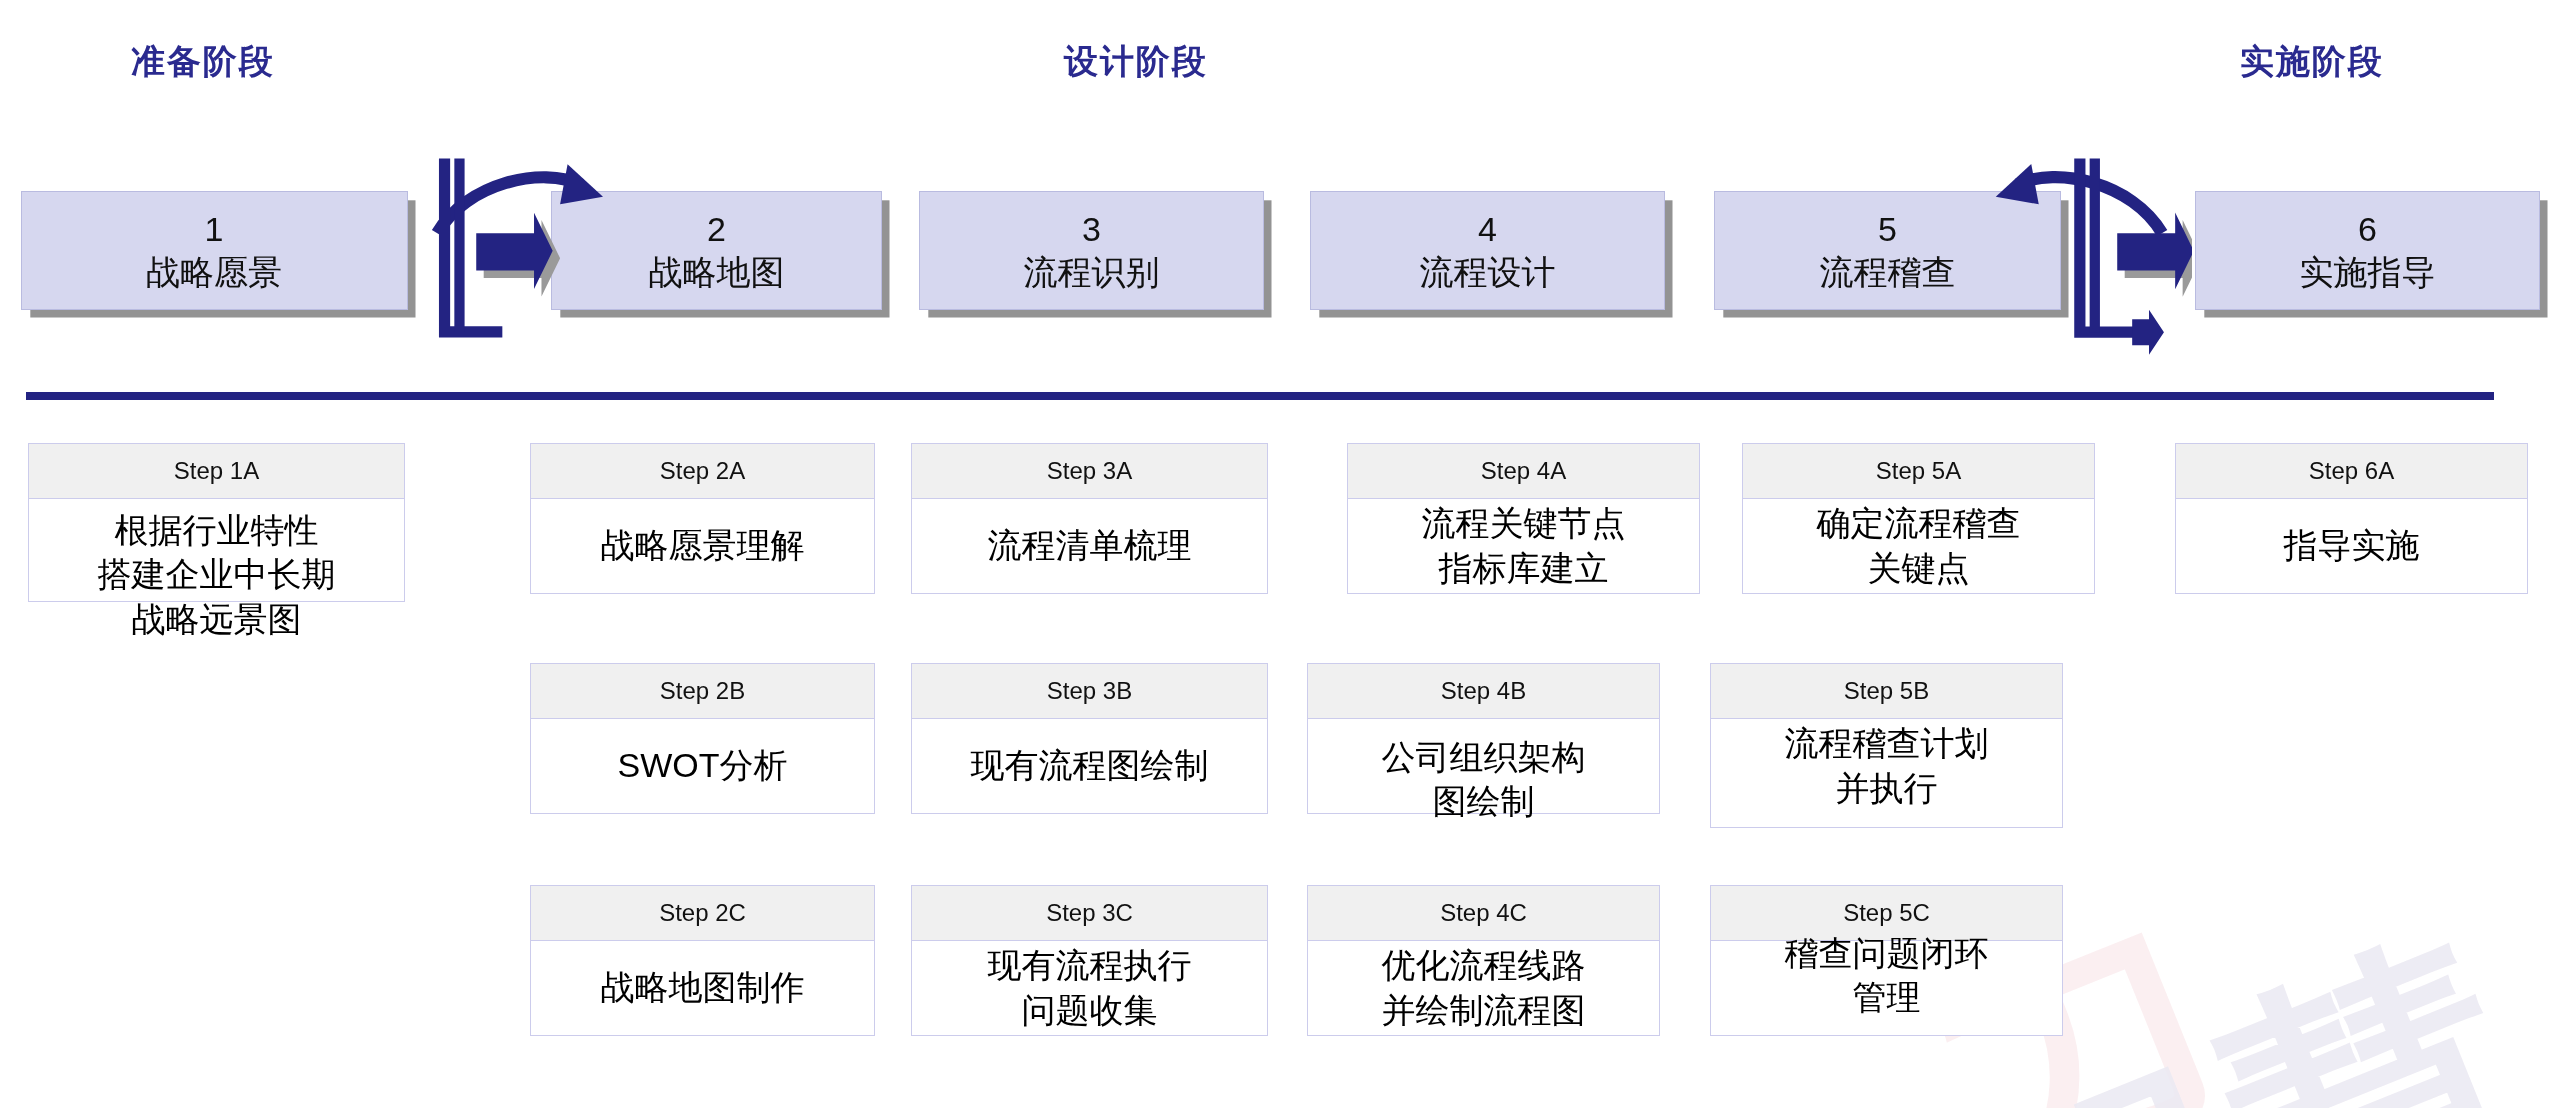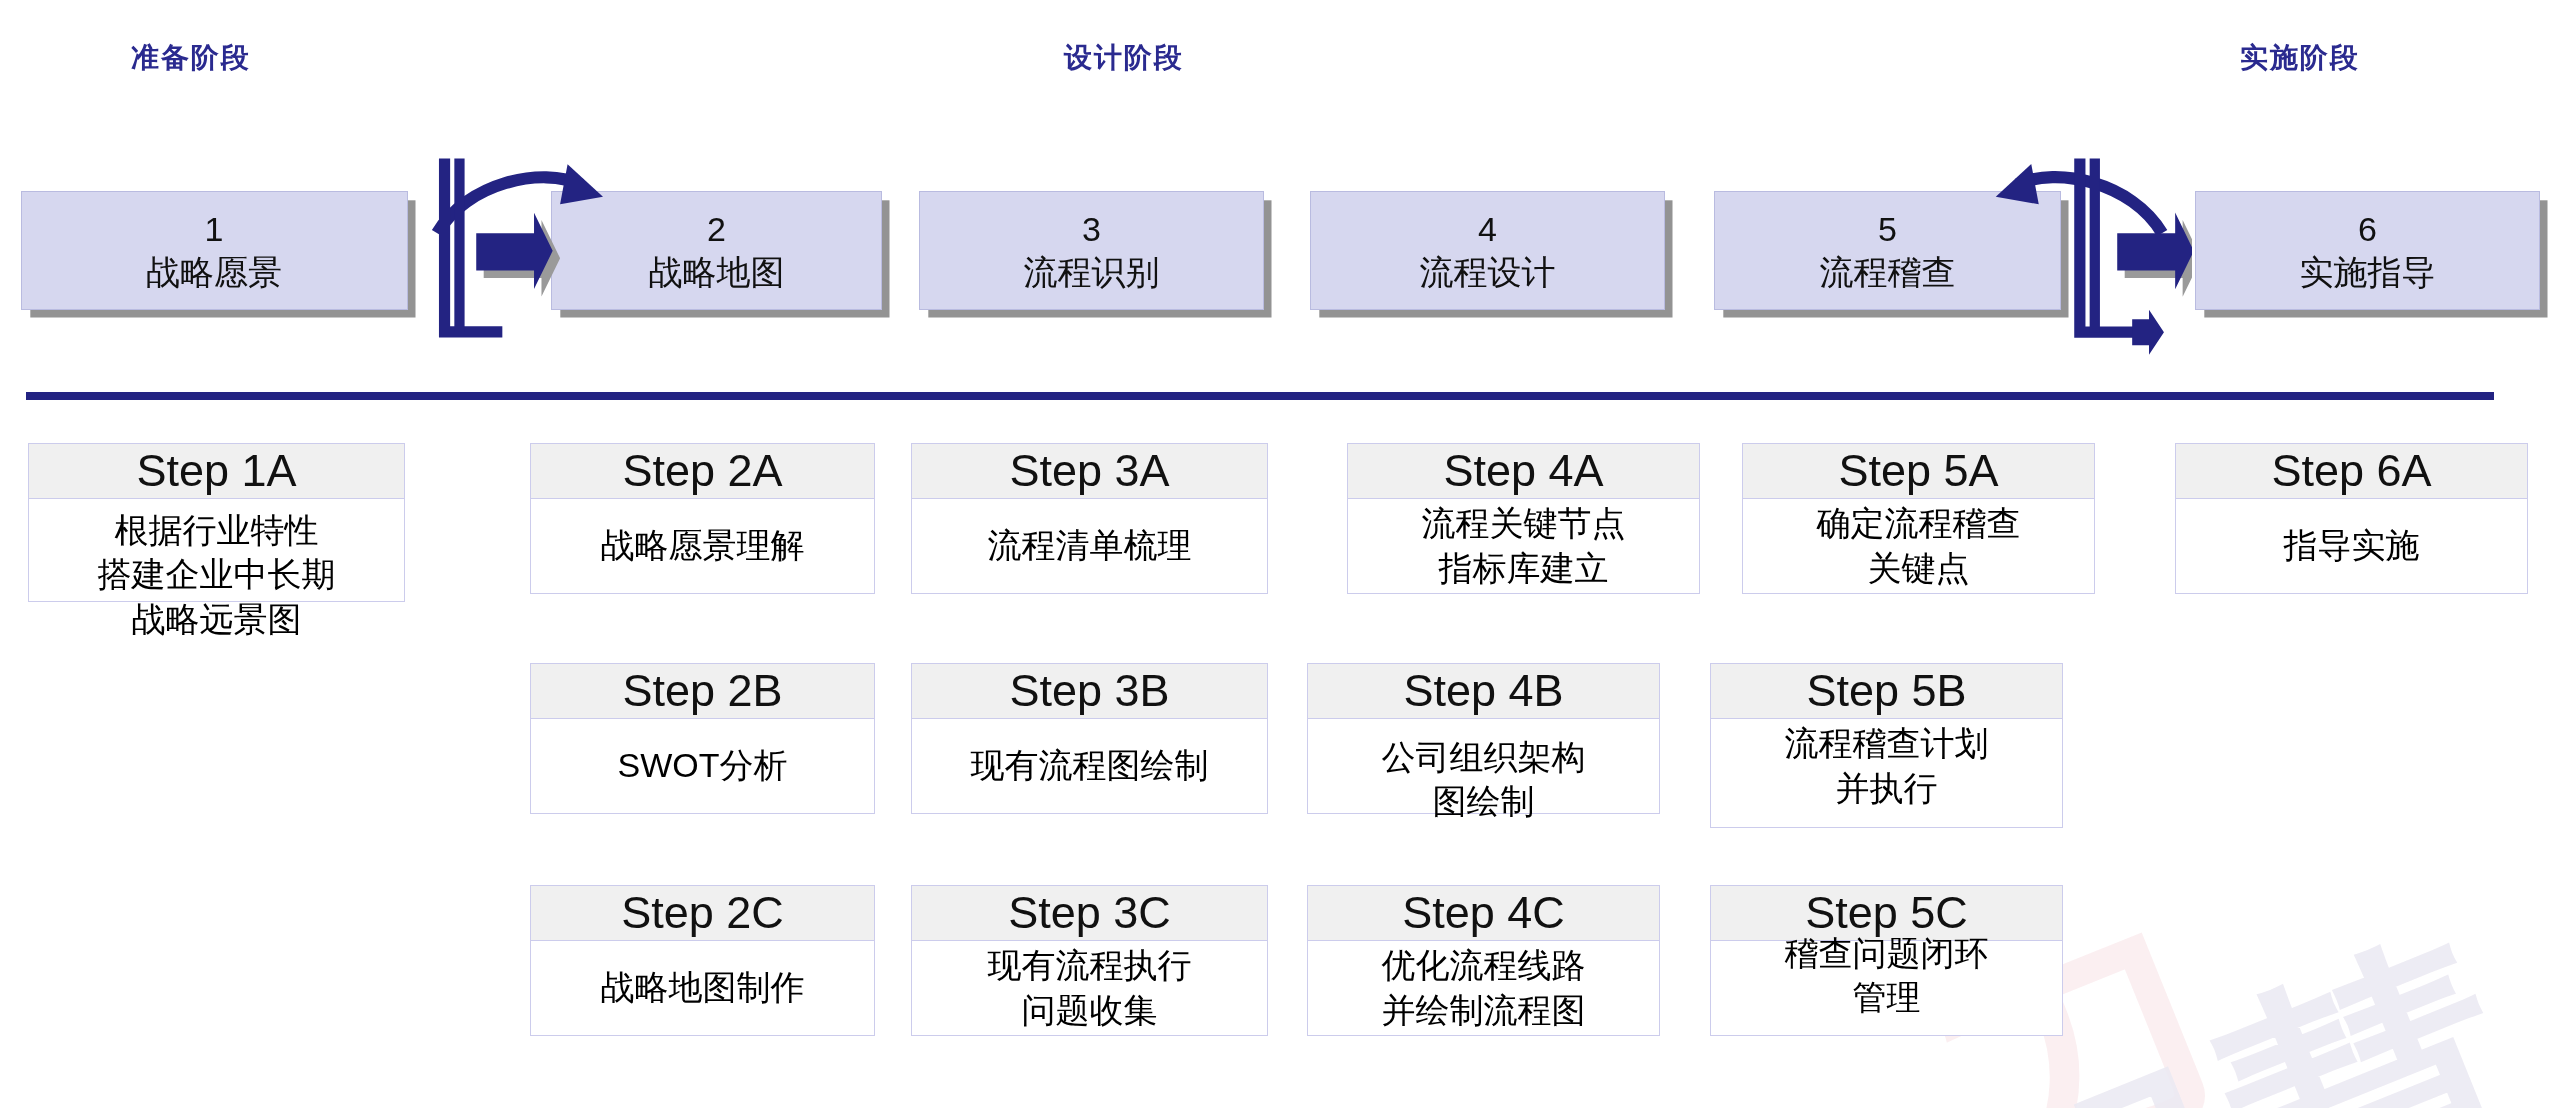--- a/index.html
+++ b/index.html
@@ -36,21 +36,21 @@
     font-size:280px;
     transform:rotate(-22deg);
     transform-origin:right bottom;
     color:#fbeef0;
   }
 
   
   .phase-title{
     position:absolute;
     color:#2a2a8f;
-    font-size:28px;
+    font-size:34px;
     font-weight:bold;
     letter-spacing:1.9px;
     white-space:nowrap;
   }
 
   
   .topbox{
     position:absolute;
     background:#d6d7ef;
     border:0.9px solid #b9bbe0;
@@ -77,21 +77,21 @@
   .step{
     position:absolute;
     box-sizing:border-box;
     border:1.9px solid #ccccec;
     background:#ffffff;
   }
   .step-head{
     background:#f0f0f0;
     border-bottom:1.9px solid #ccccec;
     color:#111;
-    font-size:45px;
+    font-size:24px;
     text-align:center;
     height:54px;
     line-height:54px;
     white-space:nowrap;
   }
   .step-body{
     color:#000;
     font-size:34px;
     line-height:1.3;
     text-align:center;

